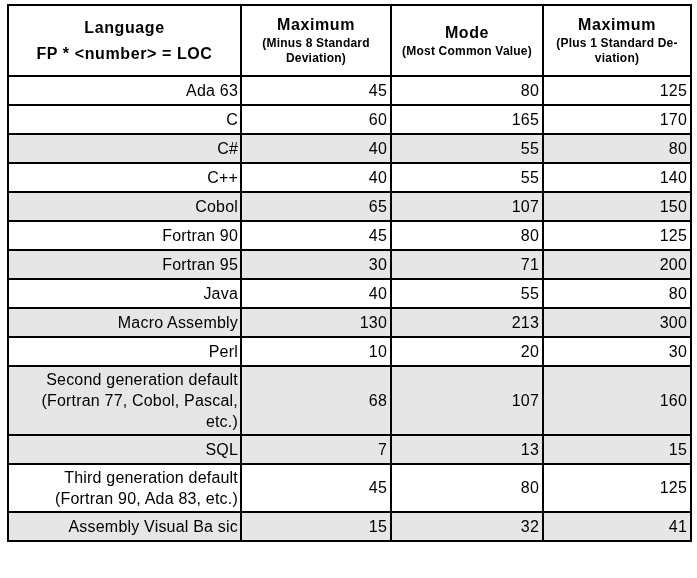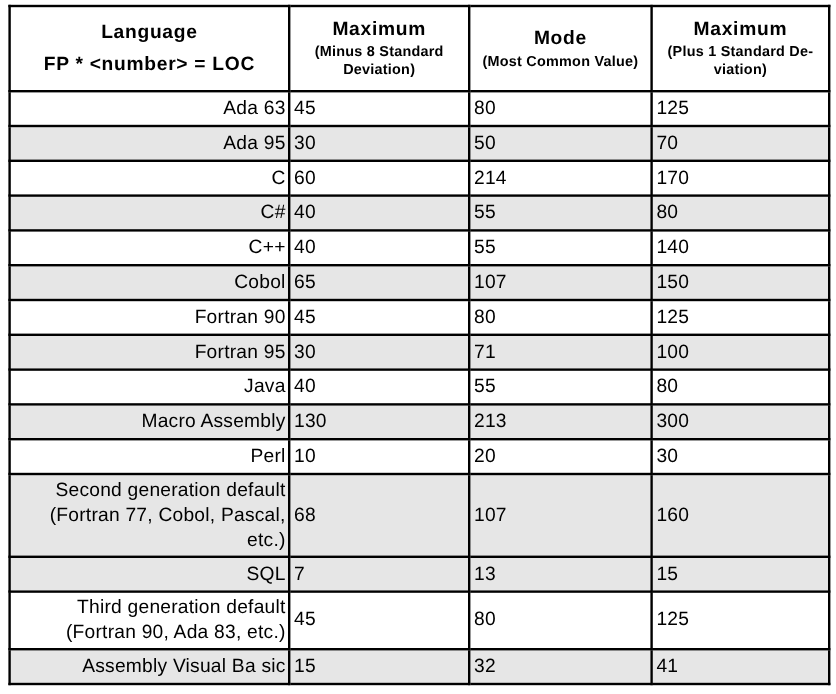--- a/index.html
+++ b/index.html
@@ -75,21 +75,21 @@
     vertical-align: middle;
     padding: 2px 3px;
     background: #ffffff;
   }
   td.lang {
     text-align: right;
     white-space: pre-line;
     line-height: 21px;
     padding-right: 2px;
   }
-  td.num { text-align: left; }
+  td.num { text-align: right; }
 </style>
 </head>
 <body>
 
 <div class="page">
   <table class="fp-table">
     <colgroup>
       <col class="c-lang">
         <col class="c-min">
         <col class="c-mode">
@@ -117,30 +117,24 @@
         </th>
       </tr>
     </thead>
     <tbody>
       <tr>
         <td class="lang">Ada 63</td>
         <td class="num">45</td>
         <td class="num">80</td>
         <td class="num">125</td>
       </tr>
-      <tr class="shaded">
-        <td class="lang">Ada 95</td>
-        <td class="num">30</td>
-        <td class="num">50</td>
-        <td class="num">70</td>
-      </tr>
       <tr>
         <td class="lang">C</td>
         <td class="num">60</td>
-        <td class="num">214</td>
+        <td class="num">165</td>
         <td class="num">170</td>
       </tr>
       <tr class="shaded">
         <td class="lang">C#</td>
         <td class="num">40</td>
         <td class="num">55</td>
         <td class="num">80</td>
       </tr>
       <tr>
         <td class="lang">C++</td>
@@ -157,21 +151,21 @@
       <tr>
         <td class="lang">Fortran 90</td>
         <td class="num">45</td>
         <td class="num">80</td>
         <td class="num">125</td>
       </tr>
       <tr class="shaded">
         <td class="lang">Fortran 95</td>
         <td class="num">30</td>
         <td class="num">71</td>
-        <td class="num">100</td>
+        <td class="num">200</td>
       </tr>
       <tr>
         <td class="lang">Java</td>
         <td class="num">40</td>
         <td class="num">55</td>
         <td class="num">80</td>
       </tr>
       <tr class="shaded">
         <td class="lang">Macro Assembly</td>
         <td class="num">130</td>

